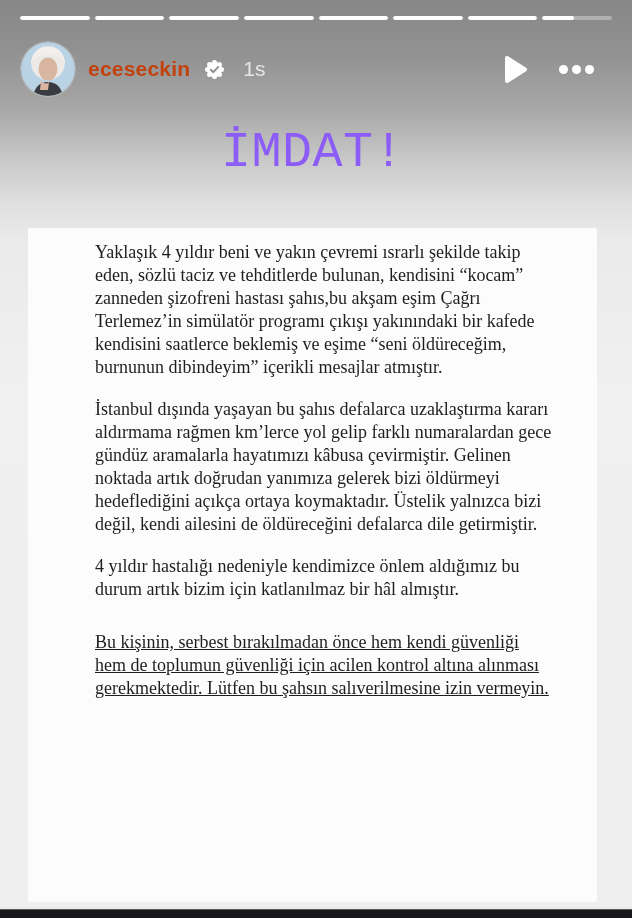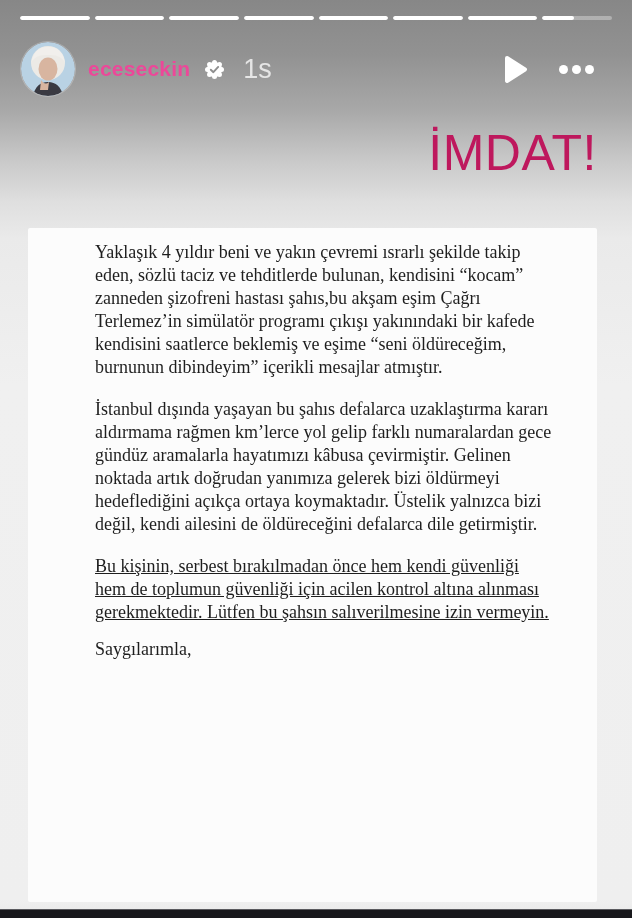--- a/index.html
+++ b/index.html
@@ -39,42 +39,42 @@
     position: absolute; left: 21px; right: 38px; top: 41px; height: 56px;
     display: flex; align-items: center; justify-content: space-between;
   }
   .header-left { display: flex; align-items: center; gap: 13px; }
   .avatar {
     width: 54px; height: 54px; border-radius: 50%; overflow: hidden;
     flex: 0 0 54px; box-shadow: 0 0 0 1px rgba(255,255,255,0.25);
     cursor: pointer;
   }
   .username {
-    color: #ec4899; font-weight: 700; font-size: 21px; letter-spacing: 0.2px;
+    color: #c2410c; font-weight: 700; font-size: 21px; letter-spacing: 0.2px;
     cursor: pointer;
   }
   .badge { width: 19px; height: 19px; display: inline-block; margin-left: 2px; }
-  .timestamp { color: rgba(255,255,255,0.75); font-size: 27px; margin-left: 6px; }
+  .timestamp { color: rgba(255,255,255,0.75); font-size: 21px; margin-left: 6px; }
   .header-right { display: flex; align-items: center; gap: 31px; }
   .play-btn, .more-btn {
     background: none; border: none; padding: 0; cursor: pointer;
     display: flex; align-items: center;
   }
   .more-btn { gap: 4px; }
   .more-btn i {
     width: 9px; height: 9px; border-radius: 50%; background: #ffffff; display: block;
   }
 
   
   .note-title {
     position: absolute; left: 28px; width: 569px; top: 124px;
-    text-align: right;
-    font-family: Liberation Sans, sans-serif;
+    text-align: center;
+    font-family: Liberation Mono, monospace;
     font-size: 50px; font-weight: 400; letter-spacing: 0.5px;
-    color: #be185d;
+    color: #8b5cf6;
   }
   .note-card {
     position: absolute; left: 28px; top: 228px; width: 569px; height: 674px;
     background: var(--card-background, #fcfcfc);
     border-radius: 2px;
     padding: 13px 45px 8px 67px;
   }
   .note-card p {
     font-family: "Liberation Serif", serif;
     font-size: 18px; line-height: 23px;
@@ -172,17 +172,17 @@
         <i></i>
     </button>
   </div>
 </div>
 
 <div class="note-title">İMDAT!</div>
 
 <div class="note-card">
   <p class="para-1">Yaklaşık 4 yıldır beni ve yakın çevremi ısrarlı şekilde takip eden, sözlü taciz ve tehditlerde bulunan, kendisini “kocam” zanneden şizofreni hastası şahıs,bu akşam eşim Çağrı Terlemez’in simülatör programı çıkışı yakınındaki bir kafede kendisini saatlerce beklemiş ve eşime “seni öldüreceğim, burnunun dibindeyim” içerikli mesajlar atmıştır.</p>
   <p class="para-2">İstanbul dışında yaşayan bu şahıs defalarca uzaklaştırma kararı aldırmama rağmen km’lerce yol gelip farklı numaralardan gece gündüz aramalarla hayatımızı kâbusa çevirmiştir. Gelinen noktada artık doğrudan yanımıza gelerek bizi öldürmeyi hedeflediğini açıkça ortaya koymaktadır. Üstelik yalnızca bizi değil, kendi ailesini de öldüreceğini defalarca dile getirmiştir.</p>
+  <p class="para-4">4 yıldır hastalığı nedeniyle kendimizce önlem aldığımız bu durum artık bizim için katlanılmaz bir hâl almıştır.</p>
   <p class="para-5">Bu kişinin, serbest bırakılmadan önce hem kendi güvenliği hem de toplumun güvenliği için acilen kontrol altına alınması gerekmektedir. Lütfen bu şahsın salıverilmesine izin vermeyin.</p>
-  <p class="closing">Saygılarımla,</p>
 </div>
 
 <div class="bottom-bar"></div>
 
 </body></html>

